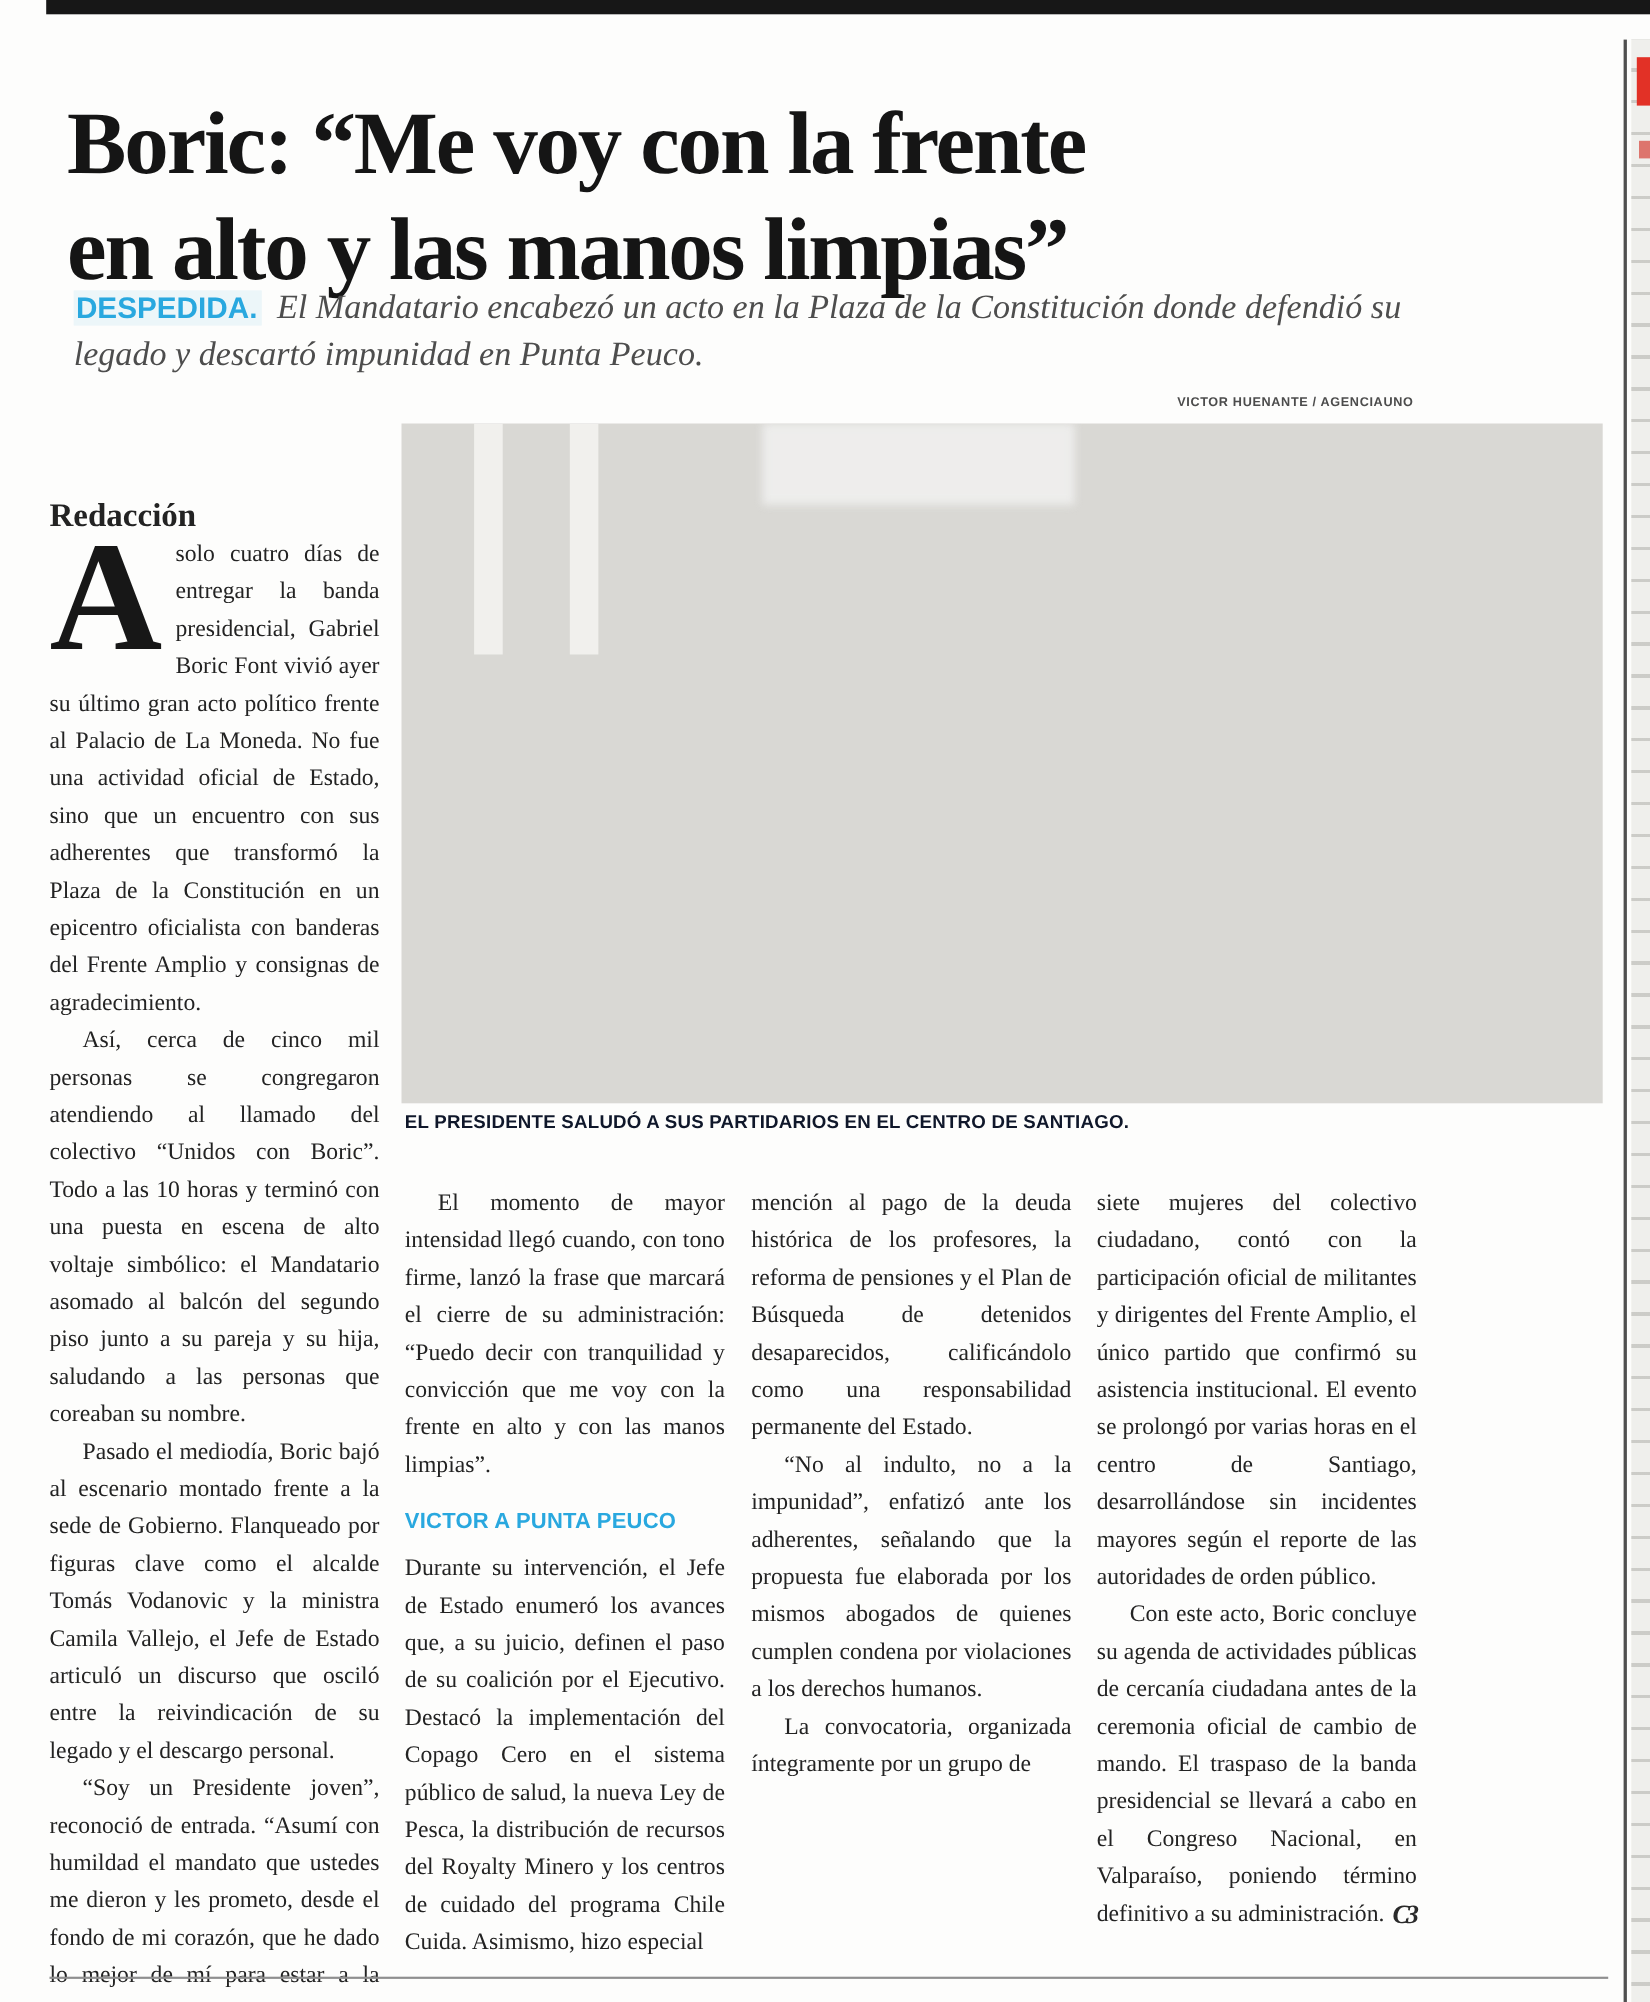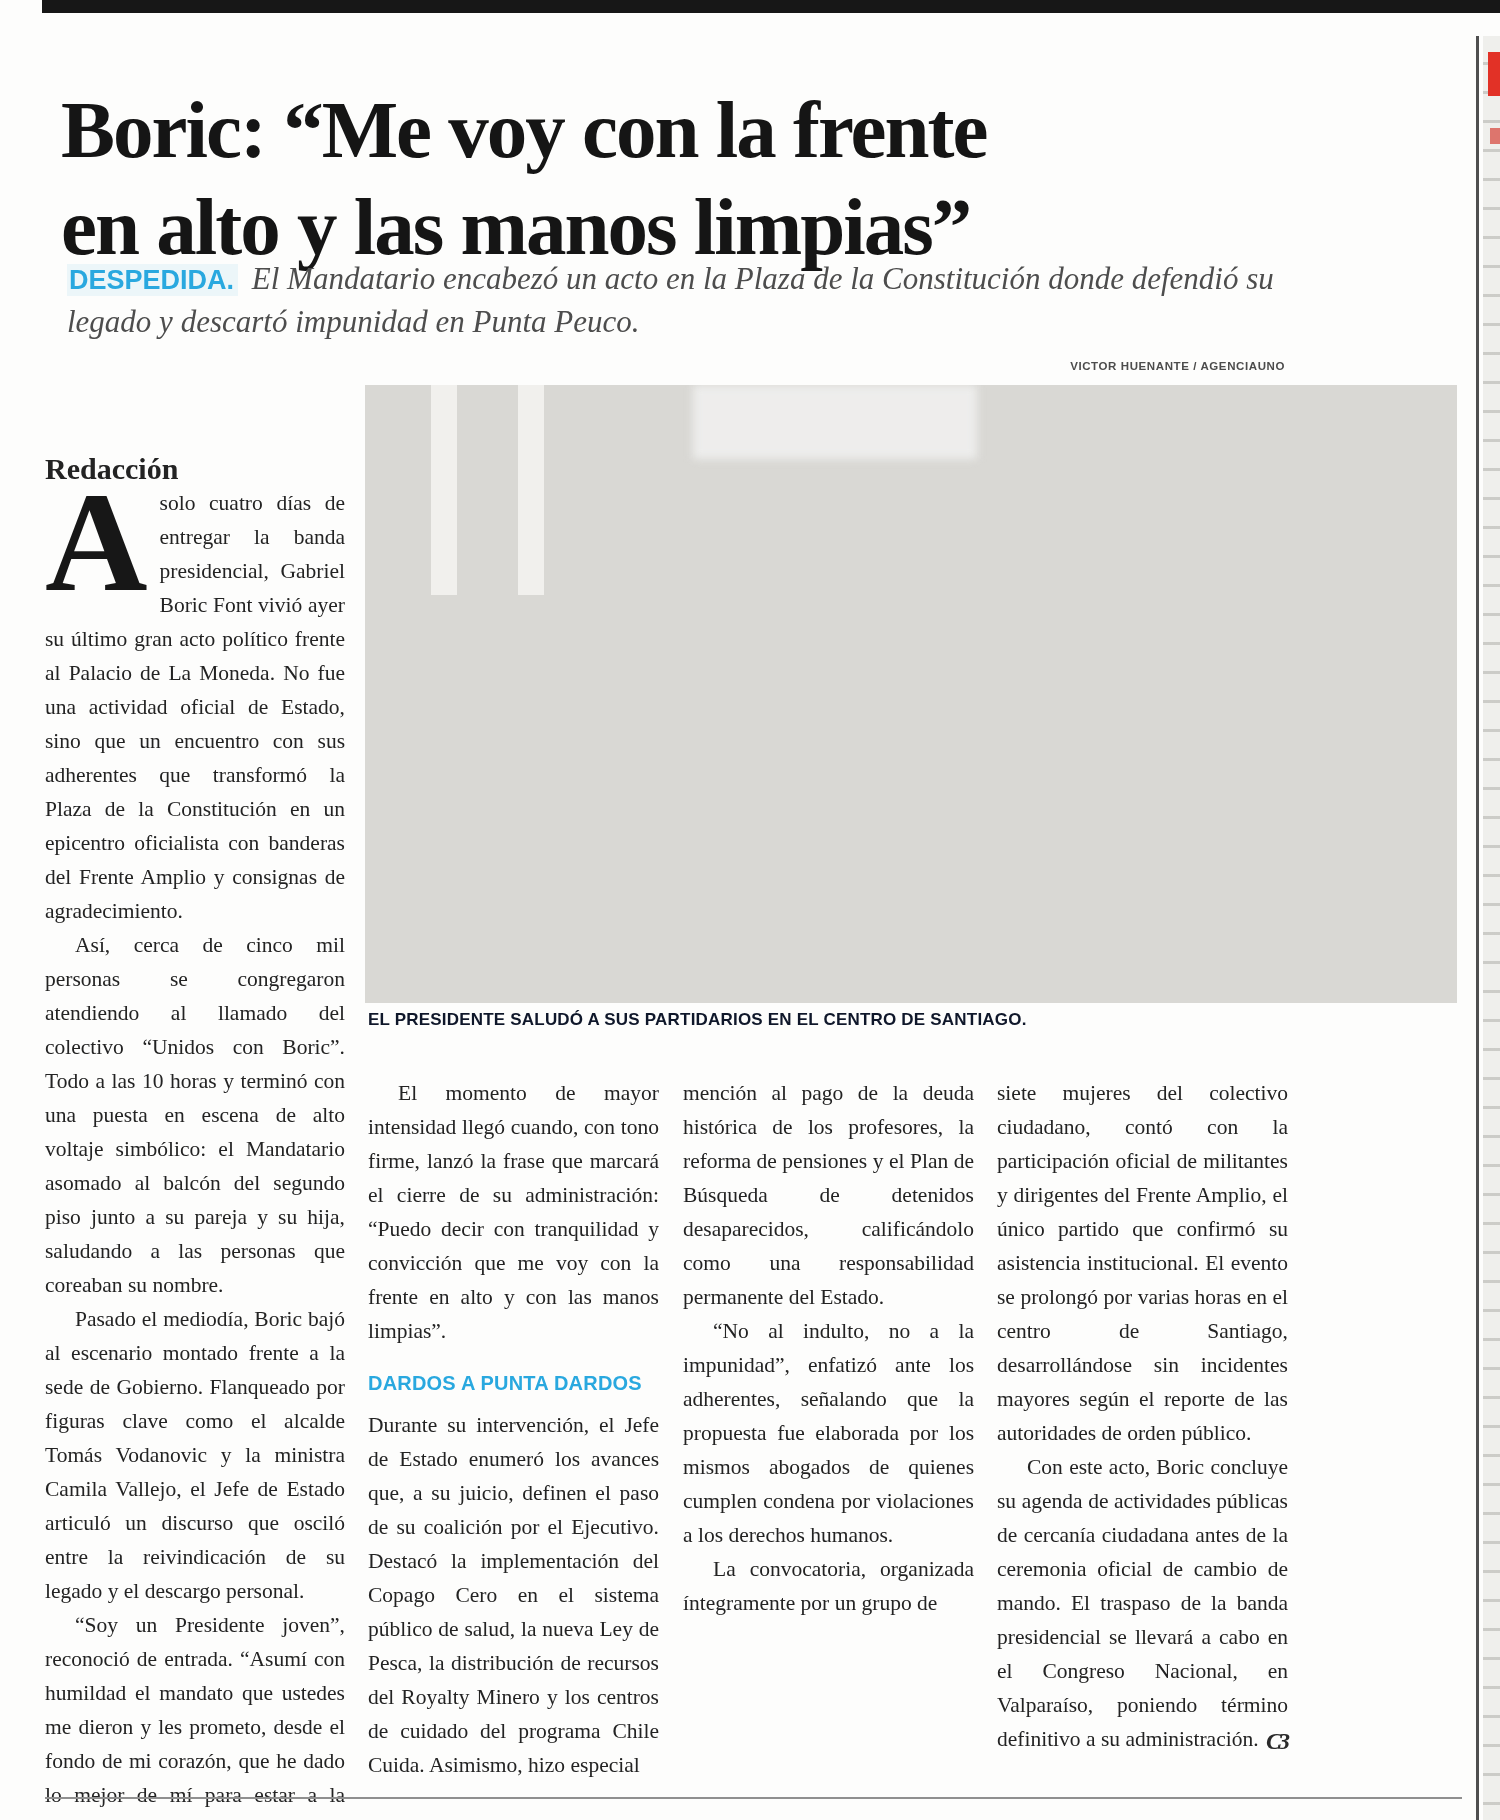--- a/index.html
+++ b/index.html
@@ -150,21 +150,21 @@
   <div class="col col1">
     <p class="byline">Redacción</p>
     <p><span class="dropcap">A</span><span>solo cuatro días de entregar la banda presidencial, Gabriel Boric Font vivió ayer su último gran acto político frente al Palacio de La Moneda. No fue una actividad oficial de Estado, sino que un encuentro con sus adherentes que transformó la Plaza de la Constitución en un epicentro oficialista con banderas del Frente Amplio y consignas de agradecimiento.</span></p>
     <p class="indent">Así, cerca de cinco mil personas se congregaron atendiendo al llamado del colectivo “Unidos con Boric”. Todo a las 10 horas y terminó con una puesta en escena de alto voltaje simbólico: el Mandatario asomado al balcón del segundo piso junto a su pareja y su hija, saludando a las personas que coreaban su nombre.</p>
     <p class="indent">Pasado el mediodía, Boric bajó al escenario montado frente a la sede de Gobierno. Flanqueado por figuras clave como el alcalde Tomás Vodanovic y la ministra Camila Vallejo, el Jefe de Estado articuló un discurso que osciló entre la reivindicación de su legado y el descargo personal.</p>
     <p class="indent">“Soy un Presidente joven”, reconoció de entrada. “Asumí con humildad el mandato que ustedes me dieron y les prometo, desde el fondo de mi corazón, que he dado lo mejor de mí para estar a la altura”, dijo.</p>
   </div>
 
   <div class="col col2">
     <p class="indent">El momento de mayor intensidad llegó cuando, con tono firme, lanzó la frase que marcará el cierre de su administración: “Puedo decir con tranquilidad y convicción que me voy con la frente en alto y con las manos limpias”.</p>
-    <p class="subhead">DARDOS A PUNTA DARDOS</p>
+    <p class="subhead">VICTOR A PUNTA PEUCO</p>
     <p>Durante su intervención, el Jefe de Estado enumeró los avances que, a su juicio, definen el paso de su coalición por el Ejecutivo. Destacó la implementación del Copago Cero en el sistema público de salud, la nueva Ley de Pesca, la distribución de recursos del Royalty Minero y los centros de cuidado del programa Chile Cuida. Asimismo, hizo especial</p>
   </div>
 
   <div class="col col3">
     <p>mención al pago de la deuda histórica de los profesores, la reforma de pensiones y el Plan de Búsqueda de detenidos desaparecidos, calificándolo como una responsabilidad permanente del Estado.</p>
     <p class="indent">“No al indulto, no a la impunidad”, enfatizó ante los adherentes, señalando que la propuesta fue elaborada por los mismos abogados de quienes cumplen condena por violaciones a los derechos humanos.</p>
     <p class="indent">La convocatoria, organizada íntegramente por un grupo de</p>
   </div>
 
   <div class="col col4">

